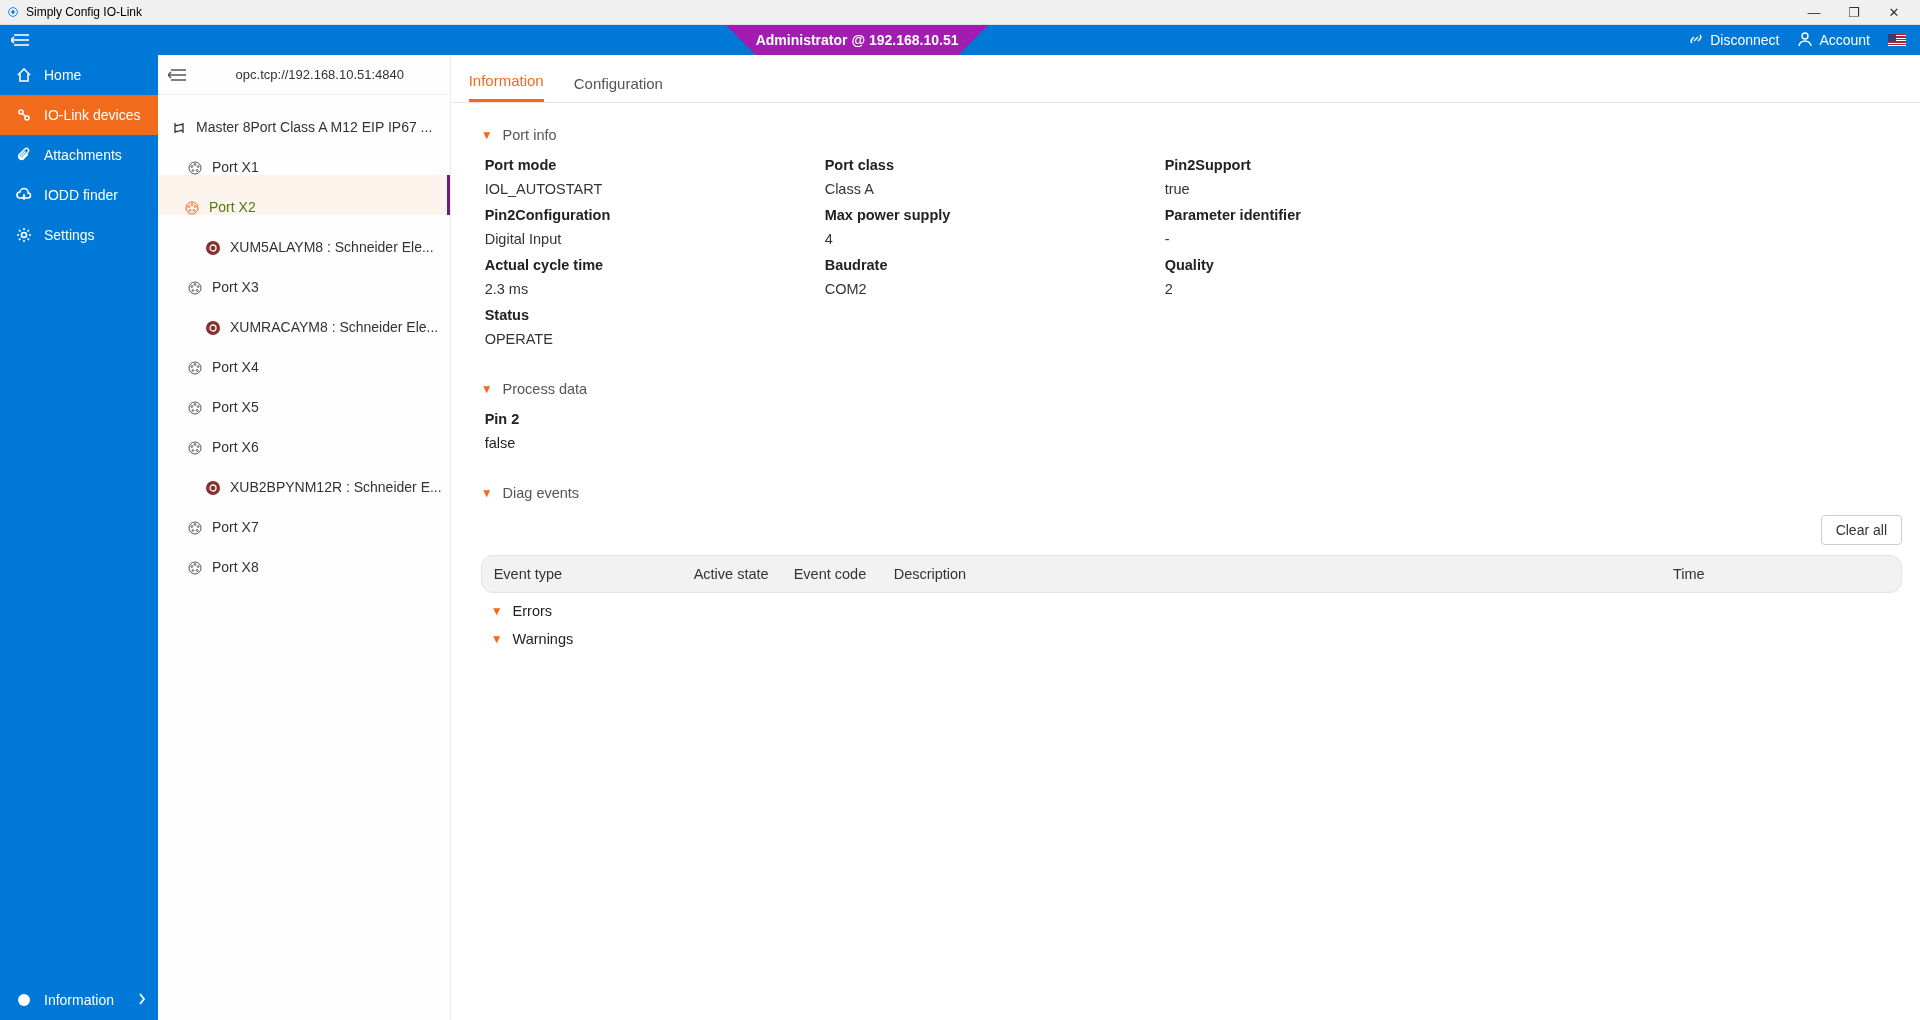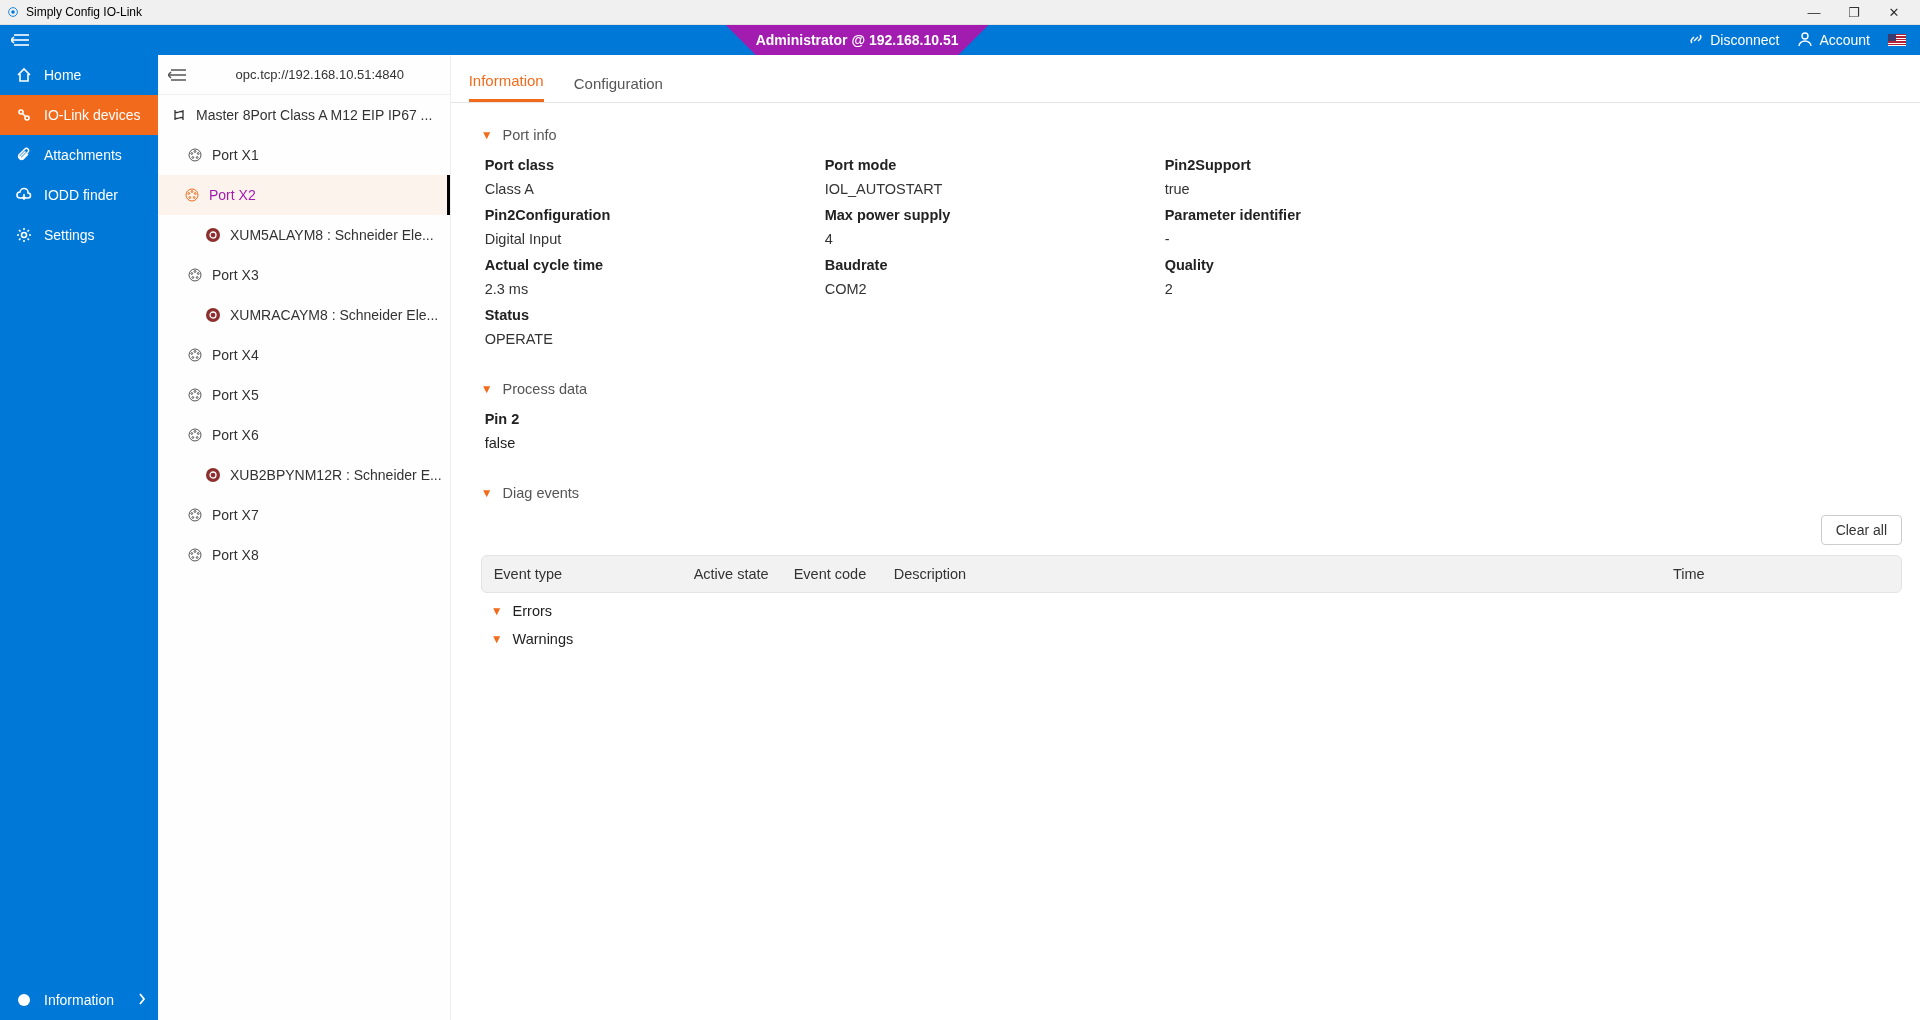--- a/index.html
+++ b/index.html
@@ -38,26 +38,26 @@
   .nav .nav-footer .left { display:flex; align-items:center; gap:12px; }
   .nav-icon { width:16px; height:16px; display:inline-flex; align-items:center; justify-content:center; }
   .nav-icon svg { width:16px; height:16px; fill:none; stroke:#fff; stroke-width:1.6; }
 
   
   .tree-panel { flex: 0 0 272px; background:#fefefe; border-right:1px solid #eee; display:flex; flex-direction:column; font-size:14px; color:#333; }
   .tree-header { height:40px; display:flex; align-items:center; border-bottom:1px solid #eee; padding:0 10px; gap:14px; }
   .tree-header .collapse-icon { width:18px; height:18px; display:flex; align-items:center; justify-content:center; cursor:pointer; color:#666; }
   .tree-header .addr { flex:1; text-align:center; color:#333; font-size:13px; }
   .tree-list { flex:1; overflow:auto; }
-  .tree-row { height:40px; display:flex; align-items:center; gap:10px; padding-right:8px; cursor:pointer; white-space:nowrap; overflow:hidden; text-overflow:ellipsis; }
+  .tree-row { height:40px; display:flex; align-items:flex-end; gap:10px; padding-right:8px; cursor:pointer; white-space:nowrap; overflow:hidden; text-overflow:ellipsis; }
   .tree-row .label { overflow:hidden; text-overflow:ellipsis; }
   .tree-row.depth0 { padding-left: 14px; }
   .tree-row.depth1 { padding-left: 30px; }
   .tree-row.depth2 { padding-left: 48px; }
-  .tree-row.selected { background:#fdf3ed; color:#a21caf; border-right:3px solid #000000;padding-left:27px; }
+  .tree-row.selected { background:#fdf3ed; color:#4d7c0f; border-right:3px solid #701a75;padding-left:27px; }
   .tree-row.selected .port-icon circle { stroke:#f26b1d; }
   .tree-row.selected .port-icon .dots { fill:#f26b1d; }
   .port-icon { width:14px; height:14px; }
   .port-icon circle { fill:none; stroke:#555; stroke-width:1; }
   .port-icon .dots { fill:#555; }
   .dev-icon { width:14px; height:14px; border-radius:50%; background:#8b2f2f; display:inline-flex; align-items:center; justify-content:center; }
   .dev-icon svg { width:10px; height:10px; }
   .master-icon { width:14px; height:14px; display:inline-flex; align-items:center; justify-content:center; }
 
   
@@ -67,21 +67,21 @@
   .tab.active { color:#f26b1d; border-bottom:3px solid #f26b1d; }
   .content-body { flex:1; overflow-y:scroll; padding: 18px 18px 18px 30px; font-size:14.5px; color:#222; }
   .section-header { display:flex; align-items:center; gap:10px; color:#555; cursor:pointer; margin: 6px 0 14px 0; }
   .section-header .tri { color:#f26b1d; font-size:12px; }
   .grid3 { margin-left:4px; display:grid; grid-template-columns: repeat(3, 1fr); column-gap: 20px; row-gap: 10px; max-width: 1000px; }
   .cell .lbl { font-weight:700; color:#222; }
   .cell .val { color:#333; margin-top:8px; }
   .single-col { margin-left:4px; }
   .clear-row { display:flex; justify-content:flex-end; margin: 8px 0 10px 0; }
   .clear-btn { border:1px solid #ccc; border-radius:4px; padding:6px 14px; background:#fff; cursor:pointer; font-size:14px; color:#333; }
-  .table-head { display:flex; background:#f2f2f2; border:1px solid #e3e3e3; border-radius:6px; height:38px; align-items:center; font-size:14.5px; color:#333; margin-bottom:4px; }
+  .table-head { display:flex; background:#f2f2f2; border:1px solid #e3e3e3; border-radius:12px; height:38px; align-items:center; font-size:14.5px; color:#333; margin-bottom:4px; }
   .table-head > div { padding: 0 12px; }
   .th-event { width:200px; }
   .th-active { width:100px; }
   .th-code { width:100px; }
   .th-desc { flex:1; }
   .th-time { width:240px; }
   .subsection { display:flex; align-items:center; gap:10px; padding:6px 10px; cursor:pointer; }
   .subsection .tri { color:#f26b1d; font-size:12px; }
 </style>
 </head>
@@ -364,26 +364,26 @@
       <div class="tab"><span>Configuration</span></div>
     </div>
     <div class="content-body">
 
       <div class="section-header">
         <span class="tri">▼</span>
         <span>Port info</span>
       </div>
       <div class="grid3">
         <div class="cell">
+            <div class="lbl">Port mode</div>
+            <div class="val">IOL_AUTOSTART</div>
+          </div>
+        <div class="cell">
             <div class="lbl">Port class</div>
             <div class="val">Class A</div>
-          </div>
-        <div class="cell">
-            <div class="lbl">Port mode</div>
-            <div class="val">IOL_AUTOSTART</div>
           </div>
         <div class="cell">
             <div class="lbl">Pin2Support</div>
             <div class="val">true</div>
           </div>
 
         <div class="cell">
             <div class="lbl">Pin2Configuration</div>
             <div class="val">Digital Input</div>
           </div>

